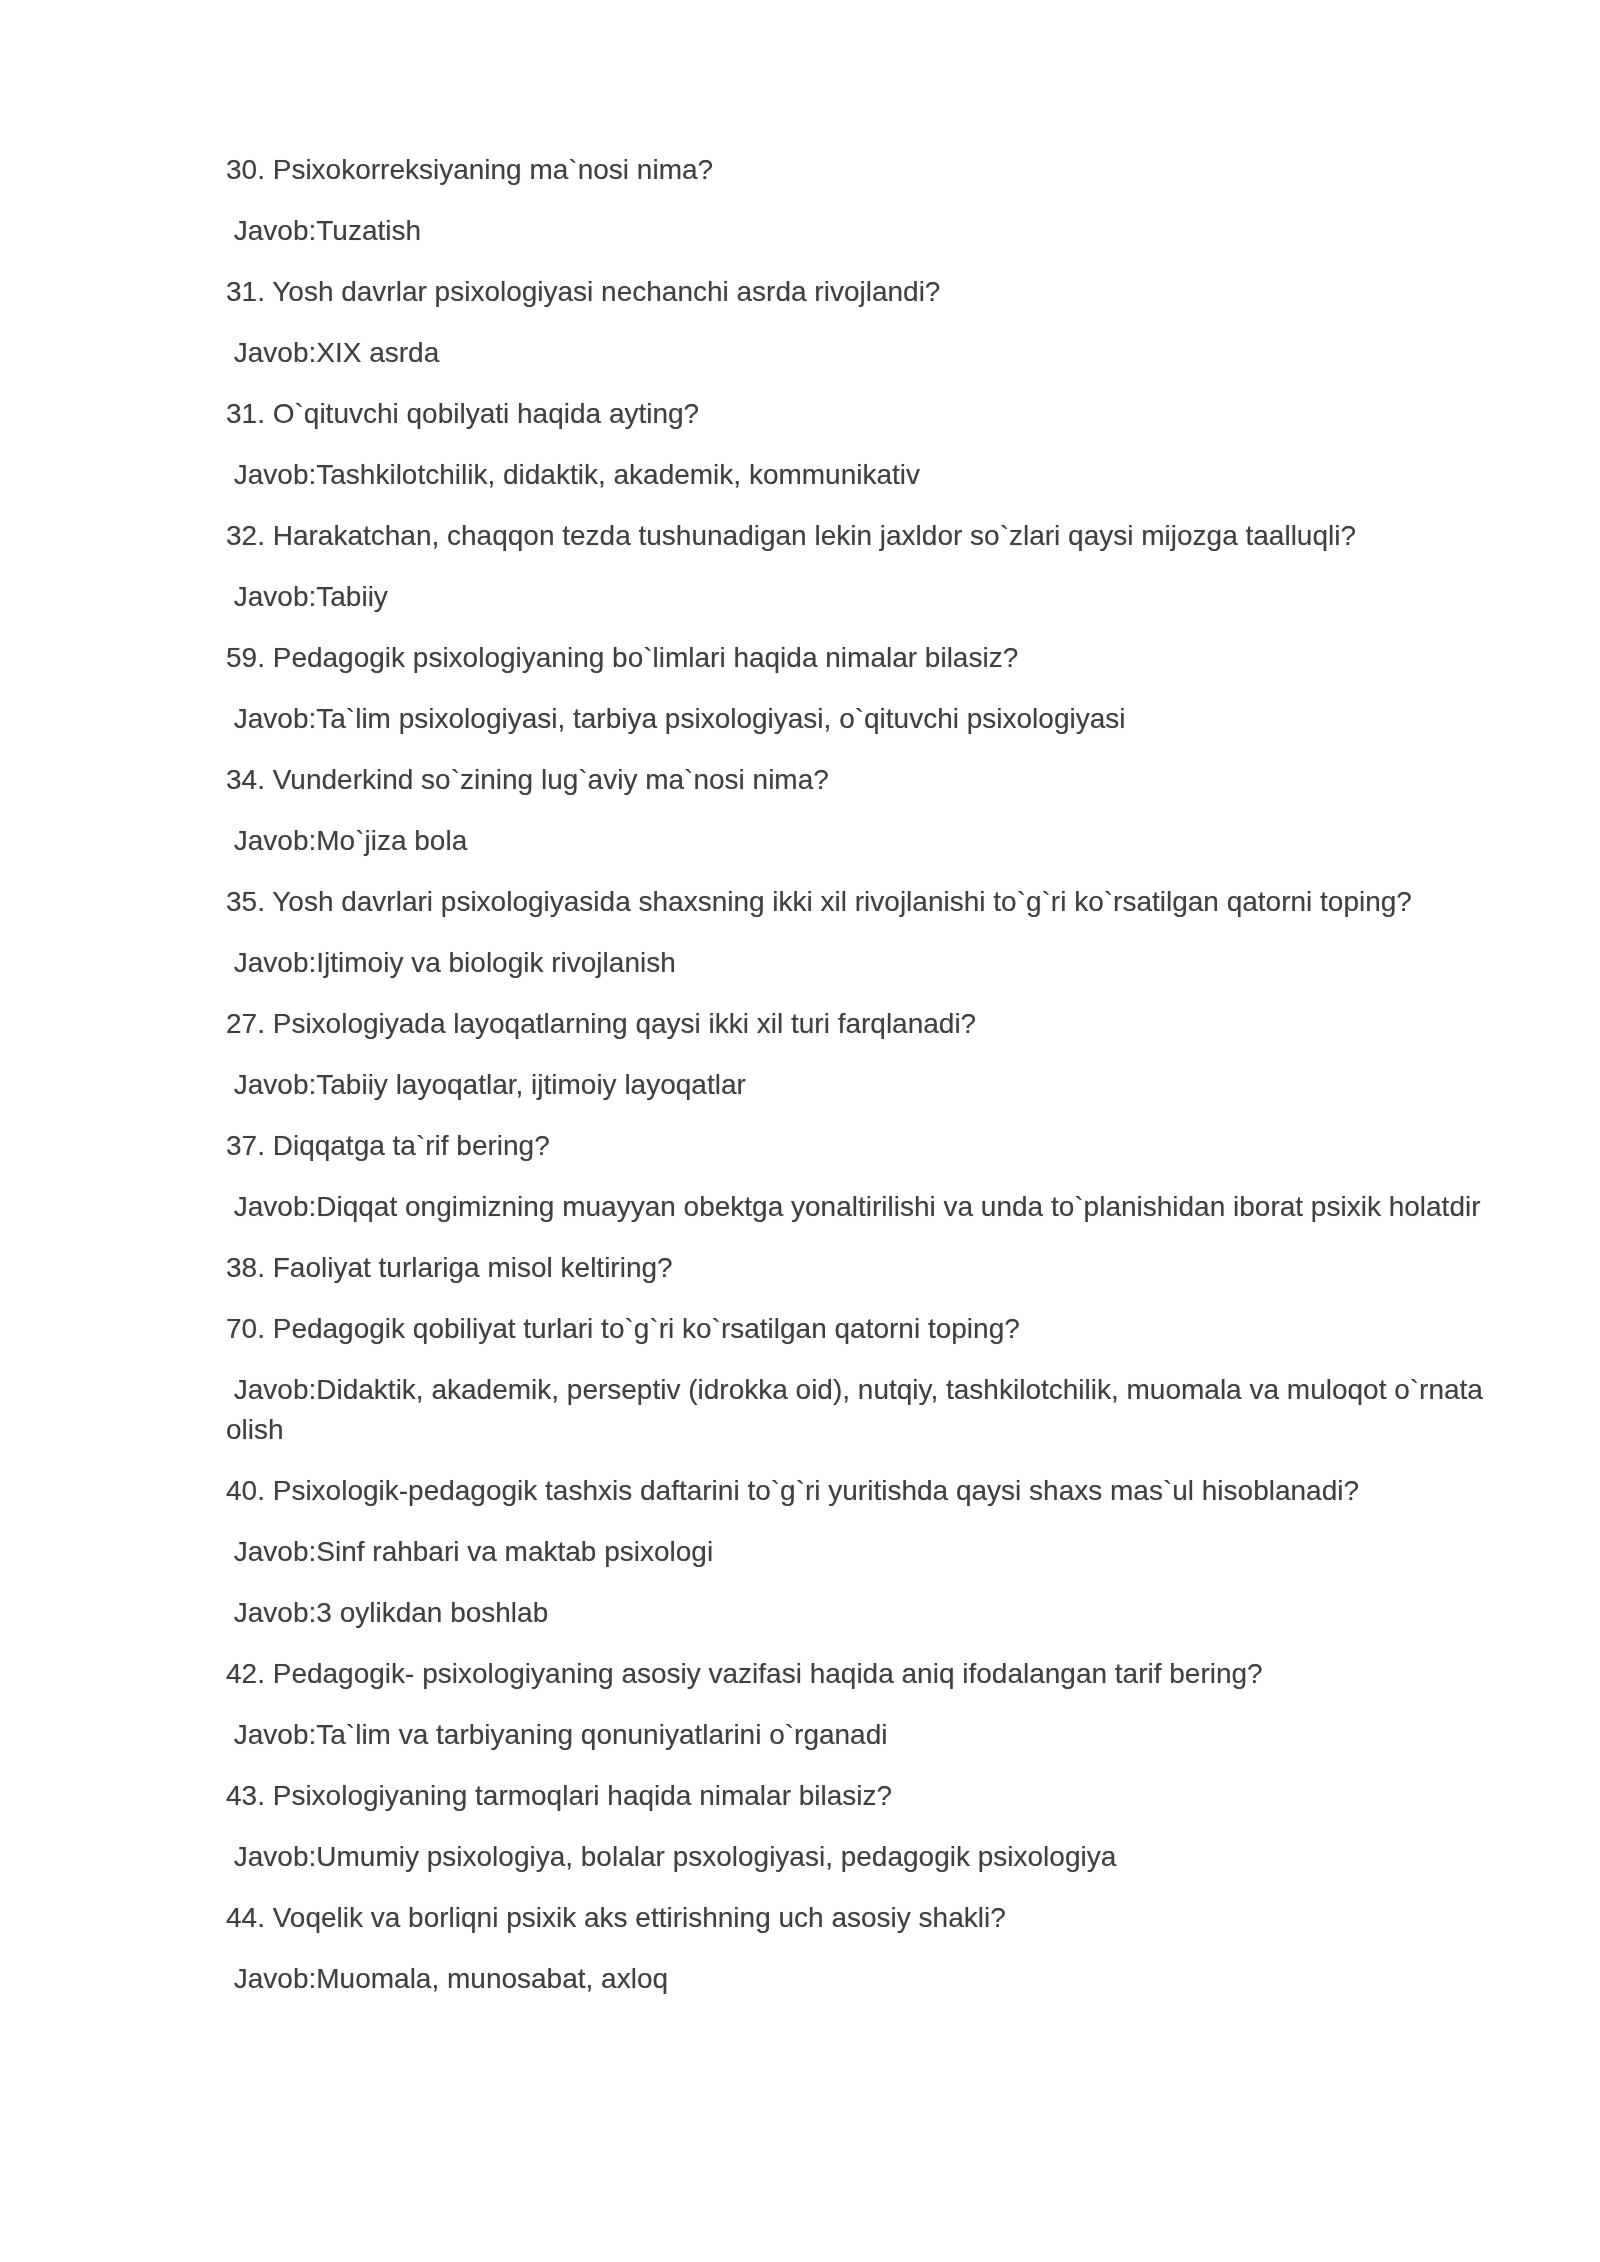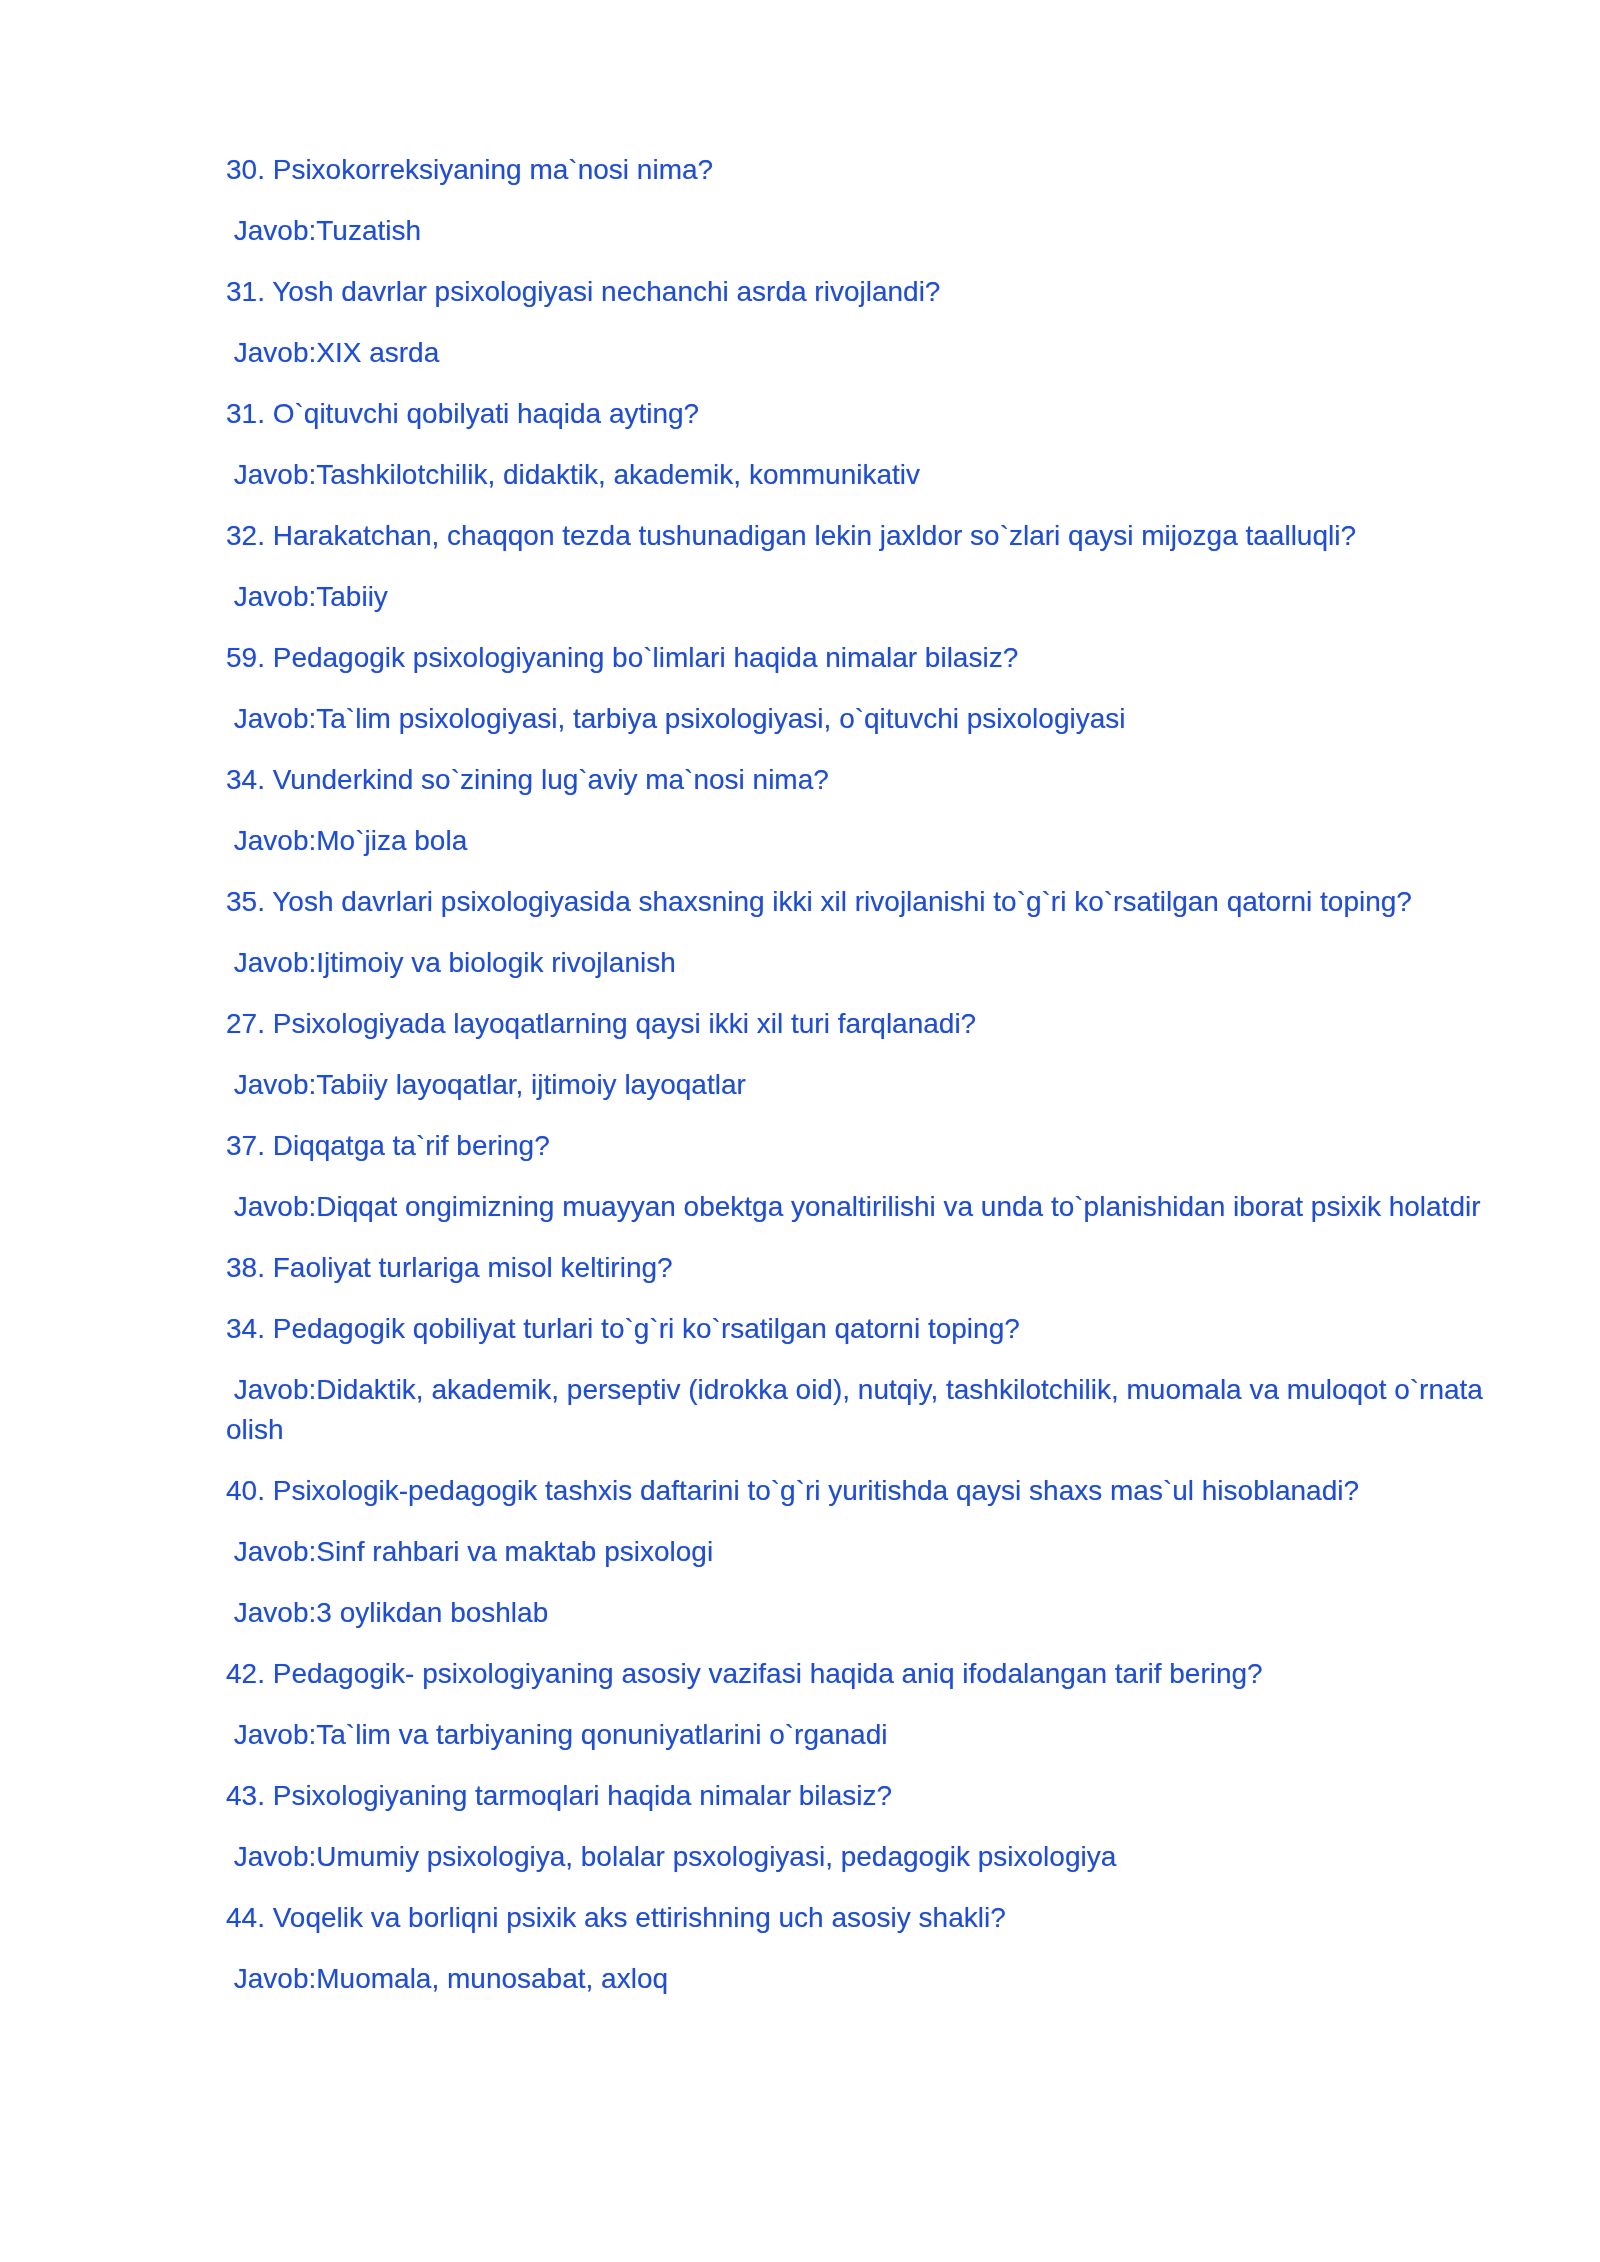--- a/index.html
+++ b/index.html
@@ -17,21 +17,21 @@
     box-sizing: border-box;
     width: 1600px;
     height: 2262px;
     background: #ffffff;
     padding: 150px 74px 140px 226px;
   }
   .page p {
     font-family: "Liberation Sans", sans-serif;
     font-size: 28px;
     line-height: 40px;
-    color: #1d4ed8;
+    color: #404040;
     margin: 0 0 21px 0;
     white-space: pre-wrap;
     text-shadow: 0 0 1px rgba(40,40,40,0.35);
   }
 </style>
 </head>
 <body>
 
 <div class="page">
   <p>30. Psixokorreksiyaning ma`nosi nima?</p>
@@ -56,21 +56,21 @@
   <p> Javob:Ijtimoiy va biologik rivojlanish</p>
 
   <p>27. Psixologiyada layoqatlarning qaysi ikki xil turi farqlanadi?</p>
   <p> Javob:Tabiiy layoqatlar, ijtimoiy layoqatlar</p>
 
   <p>37. Diqqatga ta`rif bering?</p>
   <p> Javob:Diqqat ongimizning muayyan obektga yonaltirilishi va unda to`planishidan iborat psixik holatdir</p>
 
   <p>38. Faoliyat turlariga misol keltiring?</p>
 
-  <p>34. Pedagogik qobiliyat turlari to`g`ri ko`rsatilgan qatorni toping?</p>
+  <p>70. Pedagogik qobiliyat turlari to`g`ri ko`rsatilgan qatorni toping?</p>
   <p> Javob:Didaktik, akademik, perseptiv (idrokka oid), nutqiy, tashkilotchilik, muomala va muloqot o`rnata olish</p>
 
   <p>40. Psixologik-pedagogik tashxis daftarini to`g`ri yuritishda qaysi shaxs mas`ul hisoblanadi?</p>
   <p> Javob:Sinf rahbari va maktab psixologi</p>
 
   <p> Javob:3 oylikdan boshlab</p>
 
   <p>42. Pedagogik- psixologiyaning asosiy vazifasi haqida aniq ifodalangan tarif bering?</p>
   <p> Javob:Ta`lim va tarbiyaning qonuniyatlarini o`rganadi</p>
 

